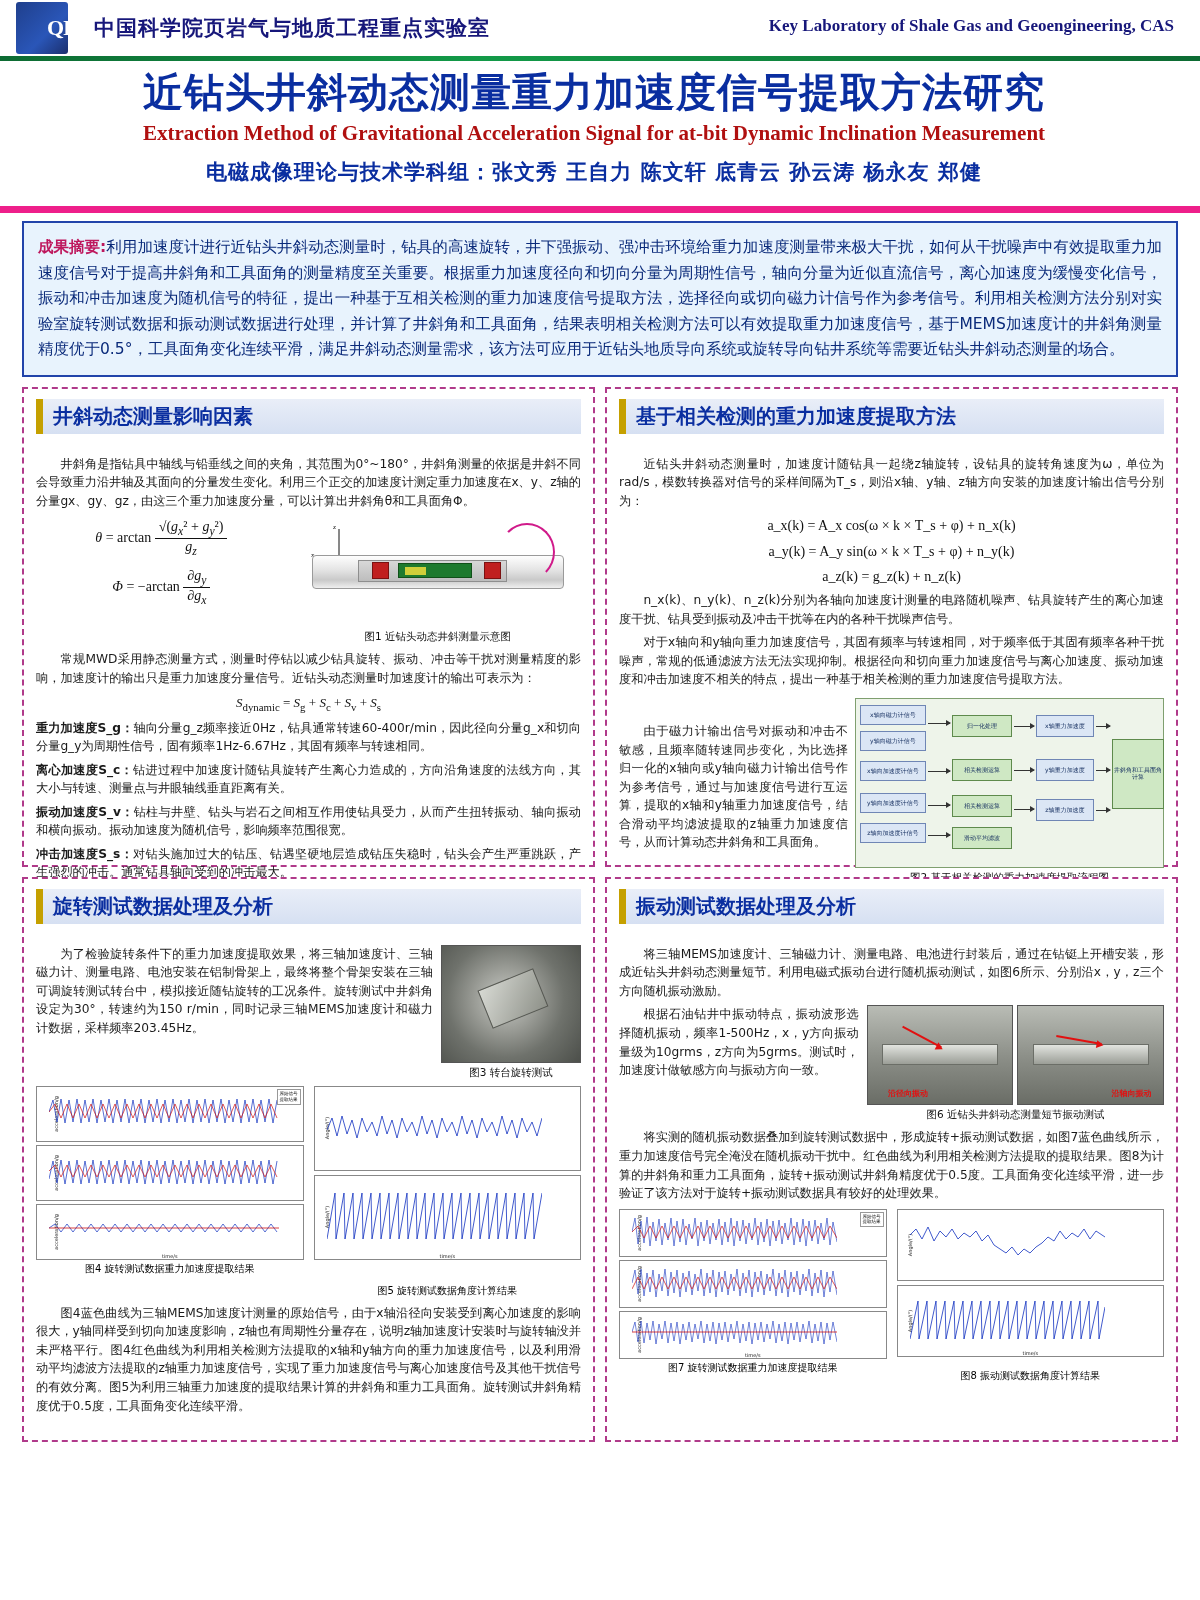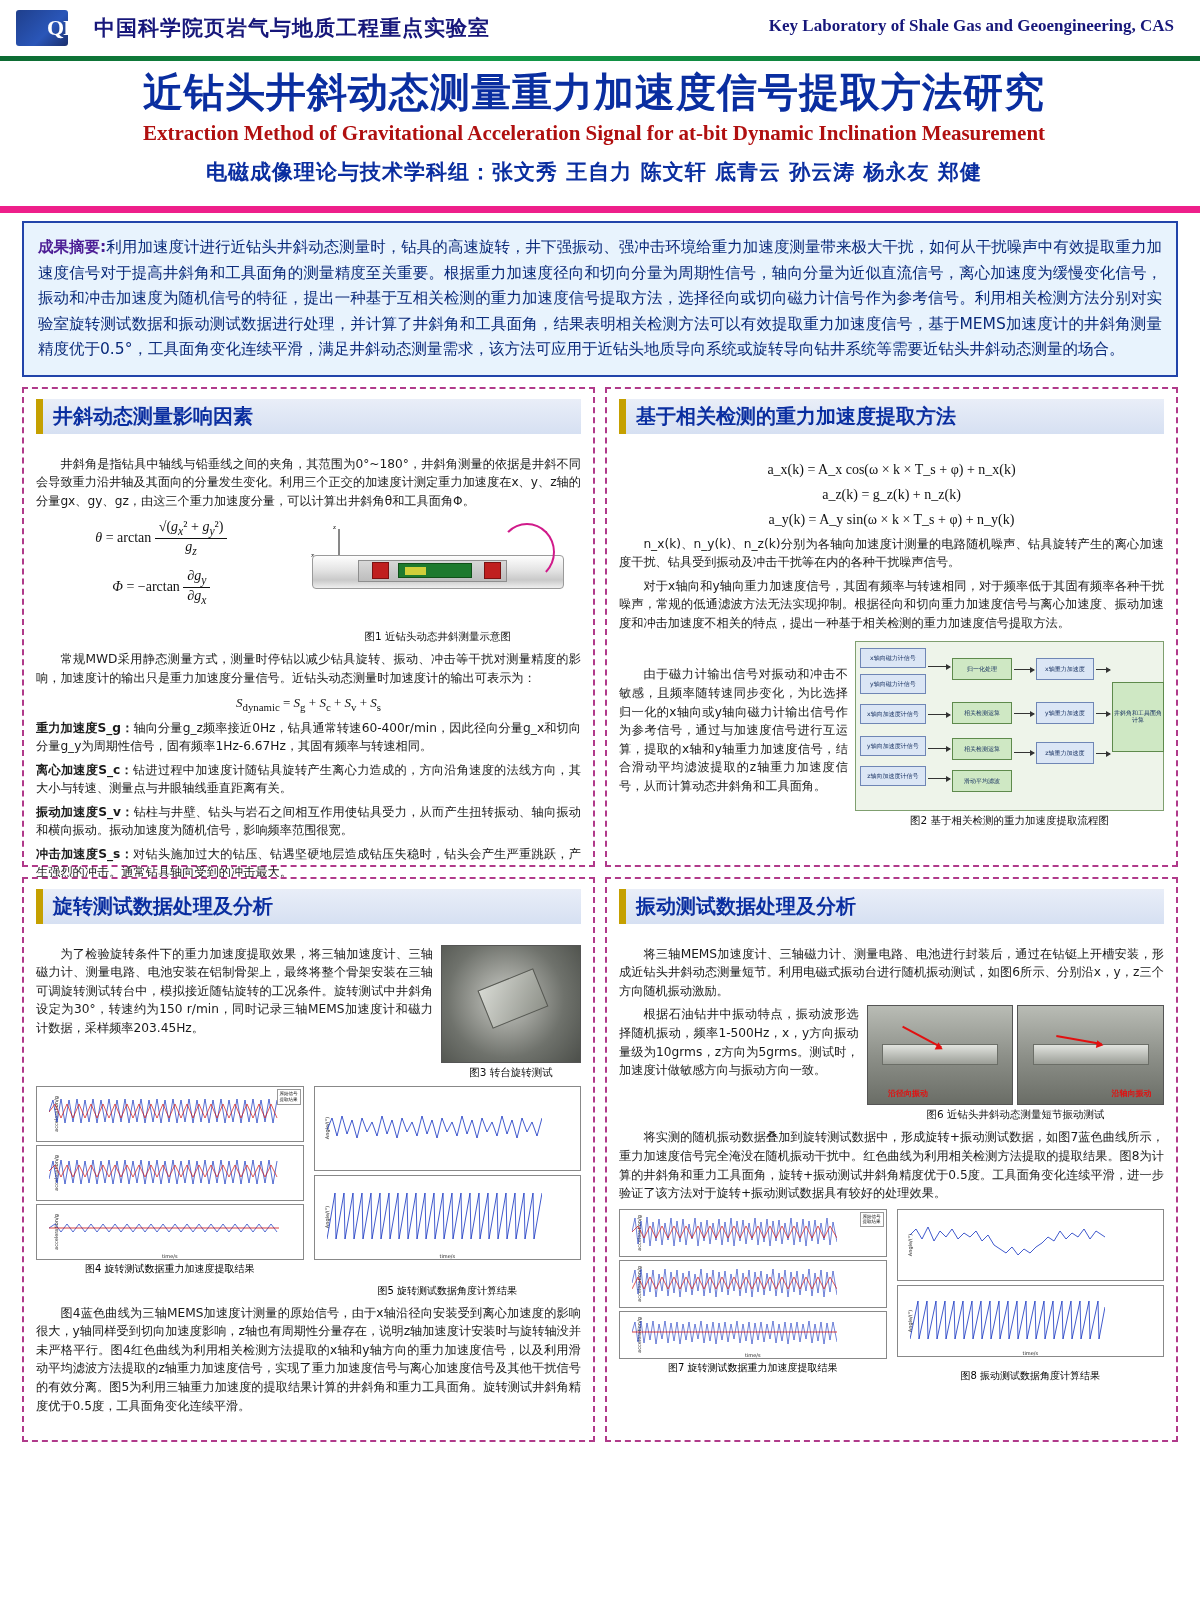--- a/index.html
+++ b/index.html
@@ -14,21 +14,21 @@
 
   
   .header {
     height:56px;
     background:#ffffff;
     display:flex; align-items:center;
     padding:0 16px;
     position:relative;
   }
   .logo {
-    width:52px; height:36px;
+    width:52px; height:52px;
     background:linear-gradient(135deg,#1f3f8c 0%,#2a56b8 60%,#1b2f6e 100%);
     border-radius:3px;
     color:#fff; font-weight:bold; font-size:22px;
     display:flex; align-items:center; justify-content:center;
     letter-spacing:-1px;
     font-family:"Liberation Serif", serif;
     flex:0 0 auto;
     padding-left:40px;
   }
   .lab-cn {
@@ -82,21 +82,21 @@
     margin:8px 22px 0 22px;
     border:2px solid #2244aa;
     background:#e8f3fd;
     padding:12px 14px;
     font-size:15.5px;
     line-height:1.65;
     color:#0a2a7a;
     font-family:"DejaVu Sans", sans-serif;
     text-align:justify;
   }
-  .abs-label { color:#4c1d95; font-weight:bold; }
+  .abs-label { color:#be185d; font-weight:bold; }
 
   
   .grid {
     margin:10px 22px 0 22px;
     display:grid;
     grid-template-columns:1fr 1fr;
     grid-template-rows:auto auto;
     gap:10px 10px;
   }
   .panel {
@@ -358,23 +358,24 @@
       </p>
       <p class="noind">
         <span class="kw">冲击加速度S_s：</span><span>对钻头施加过大的钻压、钻遇坚硬地层造成钻压失稳时，钻头会产生严重跳跃，产生强烈的冲击。通常钻具轴向受到的冲击最大。</span>
       </p>
     </div>
   </div>
 
   <div class="panel" style="height:480px;">
     <div class="panel-title">基于相关检测的重力加速度提取方法</div>
     <div class="body-text">
+      <p>近钻头井斜动态测量时，加速度计随钻具一起绕z轴旋转，设钻具的旋转角速度为ω，单位为rad/s，模数转换器对信号的采样间隔为T_s，则沿x轴、y轴、z轴方向安装的加速度计输出信号分别为：</p>
       <div class="formula">a_x(k) = A_x cos(ω × k × T_s + φ) + n_x(k)</div>
+      <div class="formula">a_y(k) = A_y sin(ω × k × T_s + φ) + n_y(k)</div>
       <div class="formula">a_z(k) = g_z(k) + n_z(k)</div>
-      <div class="formula">a_y(k) = A_y sin(ω × k × T_s + φ) + n_y(k)</div>
       <p>n_x(k)、n_y(k)、n_z(k)分别为各轴向加速度计测量的电路随机噪声、钻具旋转产生的离心加速度干扰、钻具受到振动及冲击干扰等在内的各种干扰噪声信号。</p>
       <p>对于x轴向和y轴向重力加速度信号，其固有频率与转速相同，对于频率低于其固有频率各种干扰噪声，常规的低通滤波方法无法实现抑制。根据径向和切向重力加速度信号与离心加速度、振动加速度和冲击加速度不相关的特点，提出一种基于相关检测的重力加速度信号提取方法。</p>
     </div>
 
     <div style="display:flex; gap:7px; align-items:center;">
       <div style="flex:0 0 42%;" class="body-text">
         <p>由于磁力计输出信号对振动和冲击不敏感，且频率随转速同步变化，为比选择归一化的x轴向或y轴向磁力计输出信号作为参考信号，通过与加速度信号进行互运算，提取的x轴和y轴重力加速度信号，结合滑动平均滤波提取的z轴重力加速度信号，从而计算动态井斜角和工具面角。</p>
       </div>
       <div style="flex:1;">
         <div class="flow">

